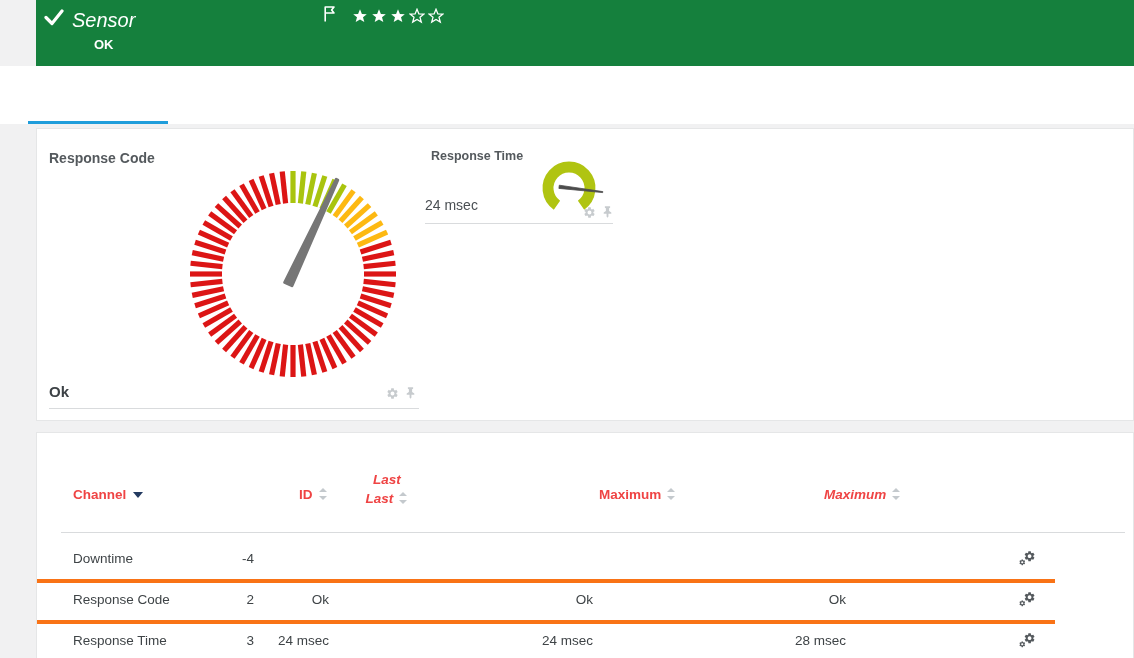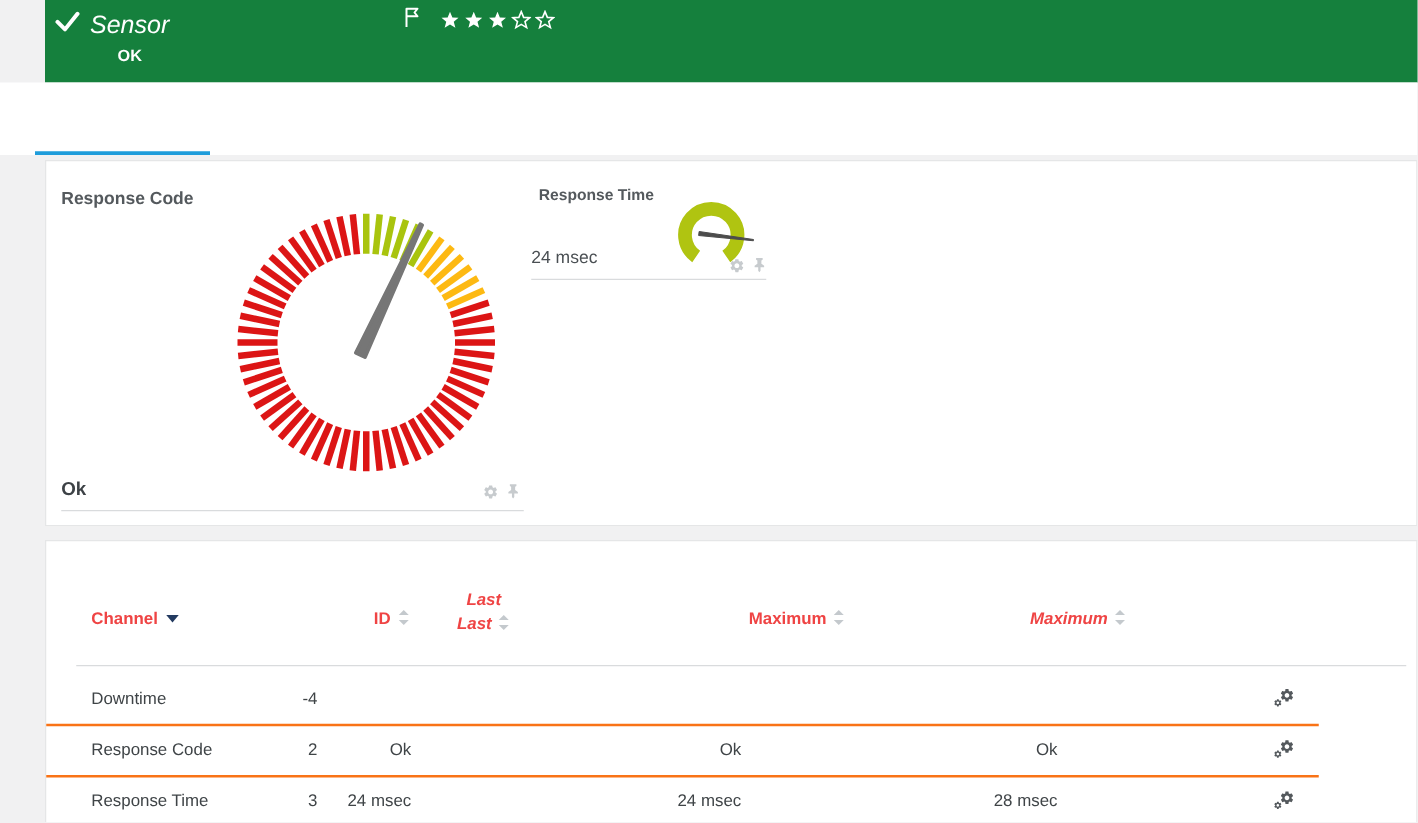--- a/index.html
+++ b/index.html
@@ -39,21 +39,21 @@
   
   .panel-title{position:absolute;font-size:14px;font-weight:bold;color:#54595d;}
   .gauge-value{position:absolute;font-size:14px;font-weight:600;color:#3d4246;}
   .panel-footline{position:absolute;height:1px;background:#d9dbdd;}
   .foot-icons{position:absolute;display:flex;gap:6px;align-items:center;}
 
   
   .th{position:absolute;top:54px;font-size:13.5px;font-weight:bold;color:#ef4444;cursor:pointer;}
   .th-lastvalue{width:90px;text-align:center;line-height:18.5px;top:38px;font-style:italic;}
   .thead-sep{position:absolute;left:24px;top:99px;width:1064px;height:1px;background:#d9dbdd;}
-  .trow{position:absolute;left:0;width:1018px;height:41px;border-bottom:2px solid #f97316;cursor:pointer;}
+  .trow{position:absolute;left:0;width:1018px;height:41px;border-bottom:4px solid #f97316;cursor:pointer;}
   .trow span{position:absolute;line-height:41px;font-size:13.5px;color:#3f4447;}
   .cell-channel{left:36px;}
   .cell-id{right:801px;}
   .cell-lastvalue{right:726px;}
   .cell-min{right:462px;}
   .cell-max{right:209px;}
   .cell-gear{position:absolute;left:978px;top:0;width:24px;height:41px;display:flex;align-items:center;justify-content:center;}
 
   
   .sort{position:relative;display:inline-block;width:9px;height:12px;margin-left:6px;vertical-align:-1px;}

